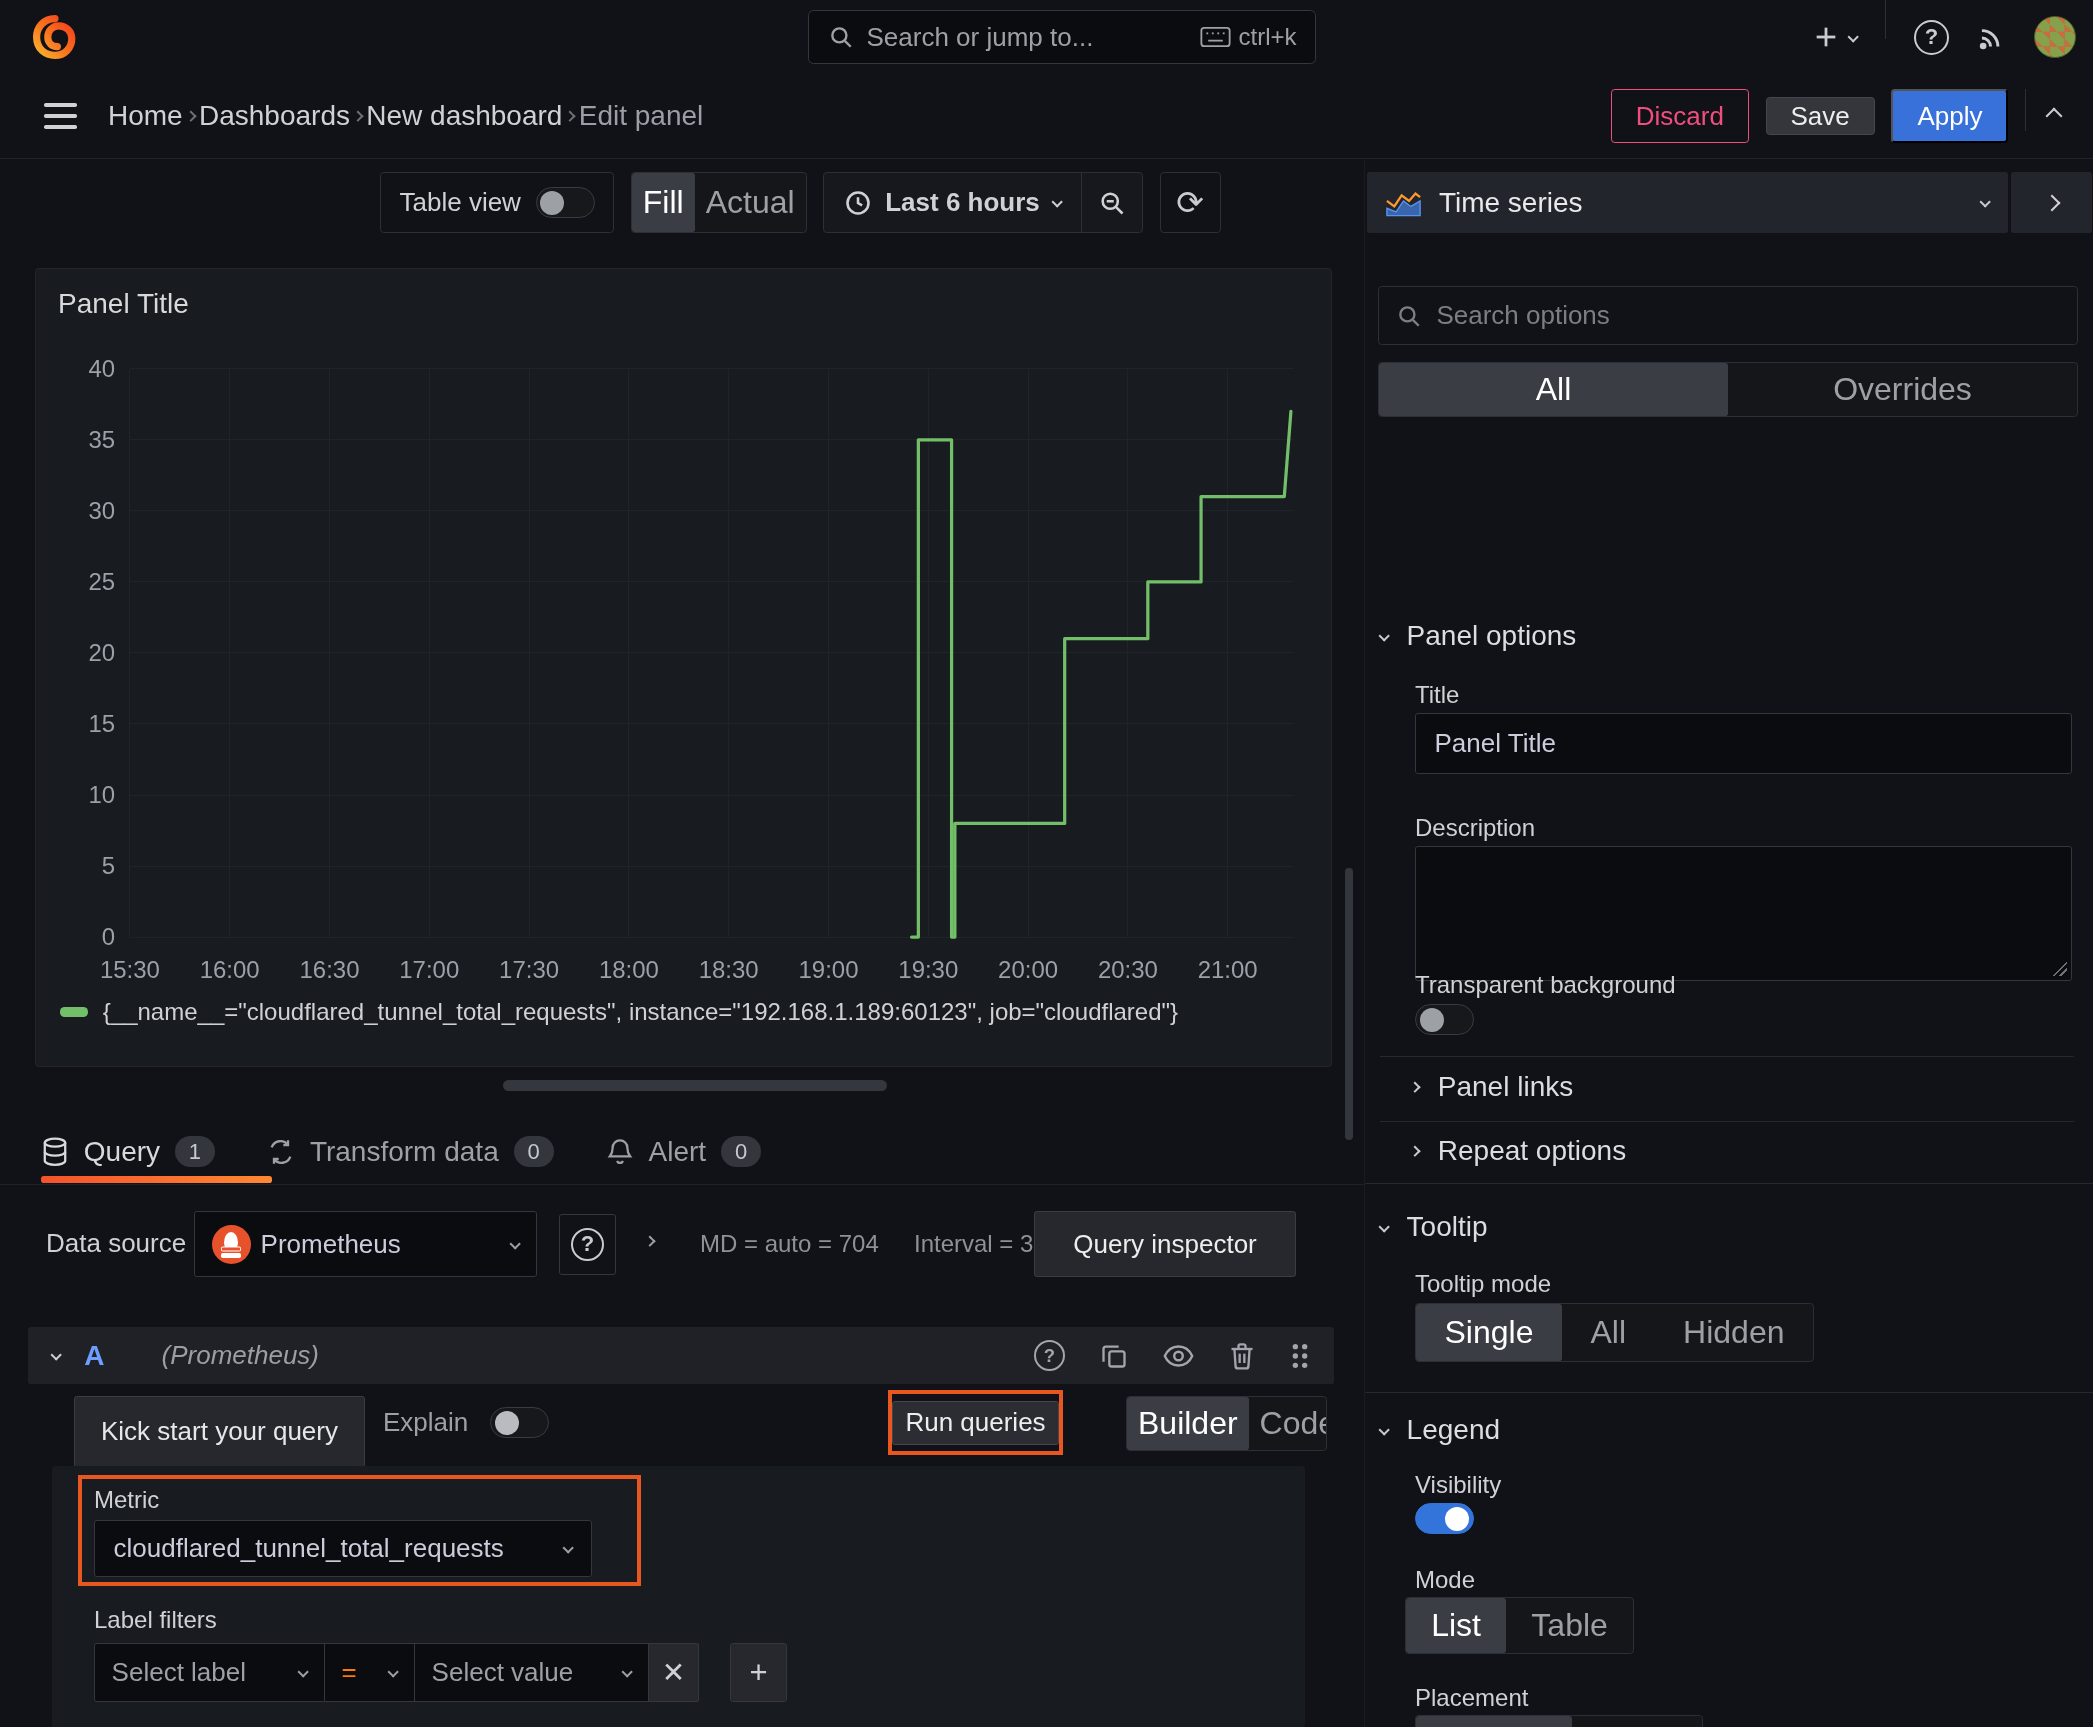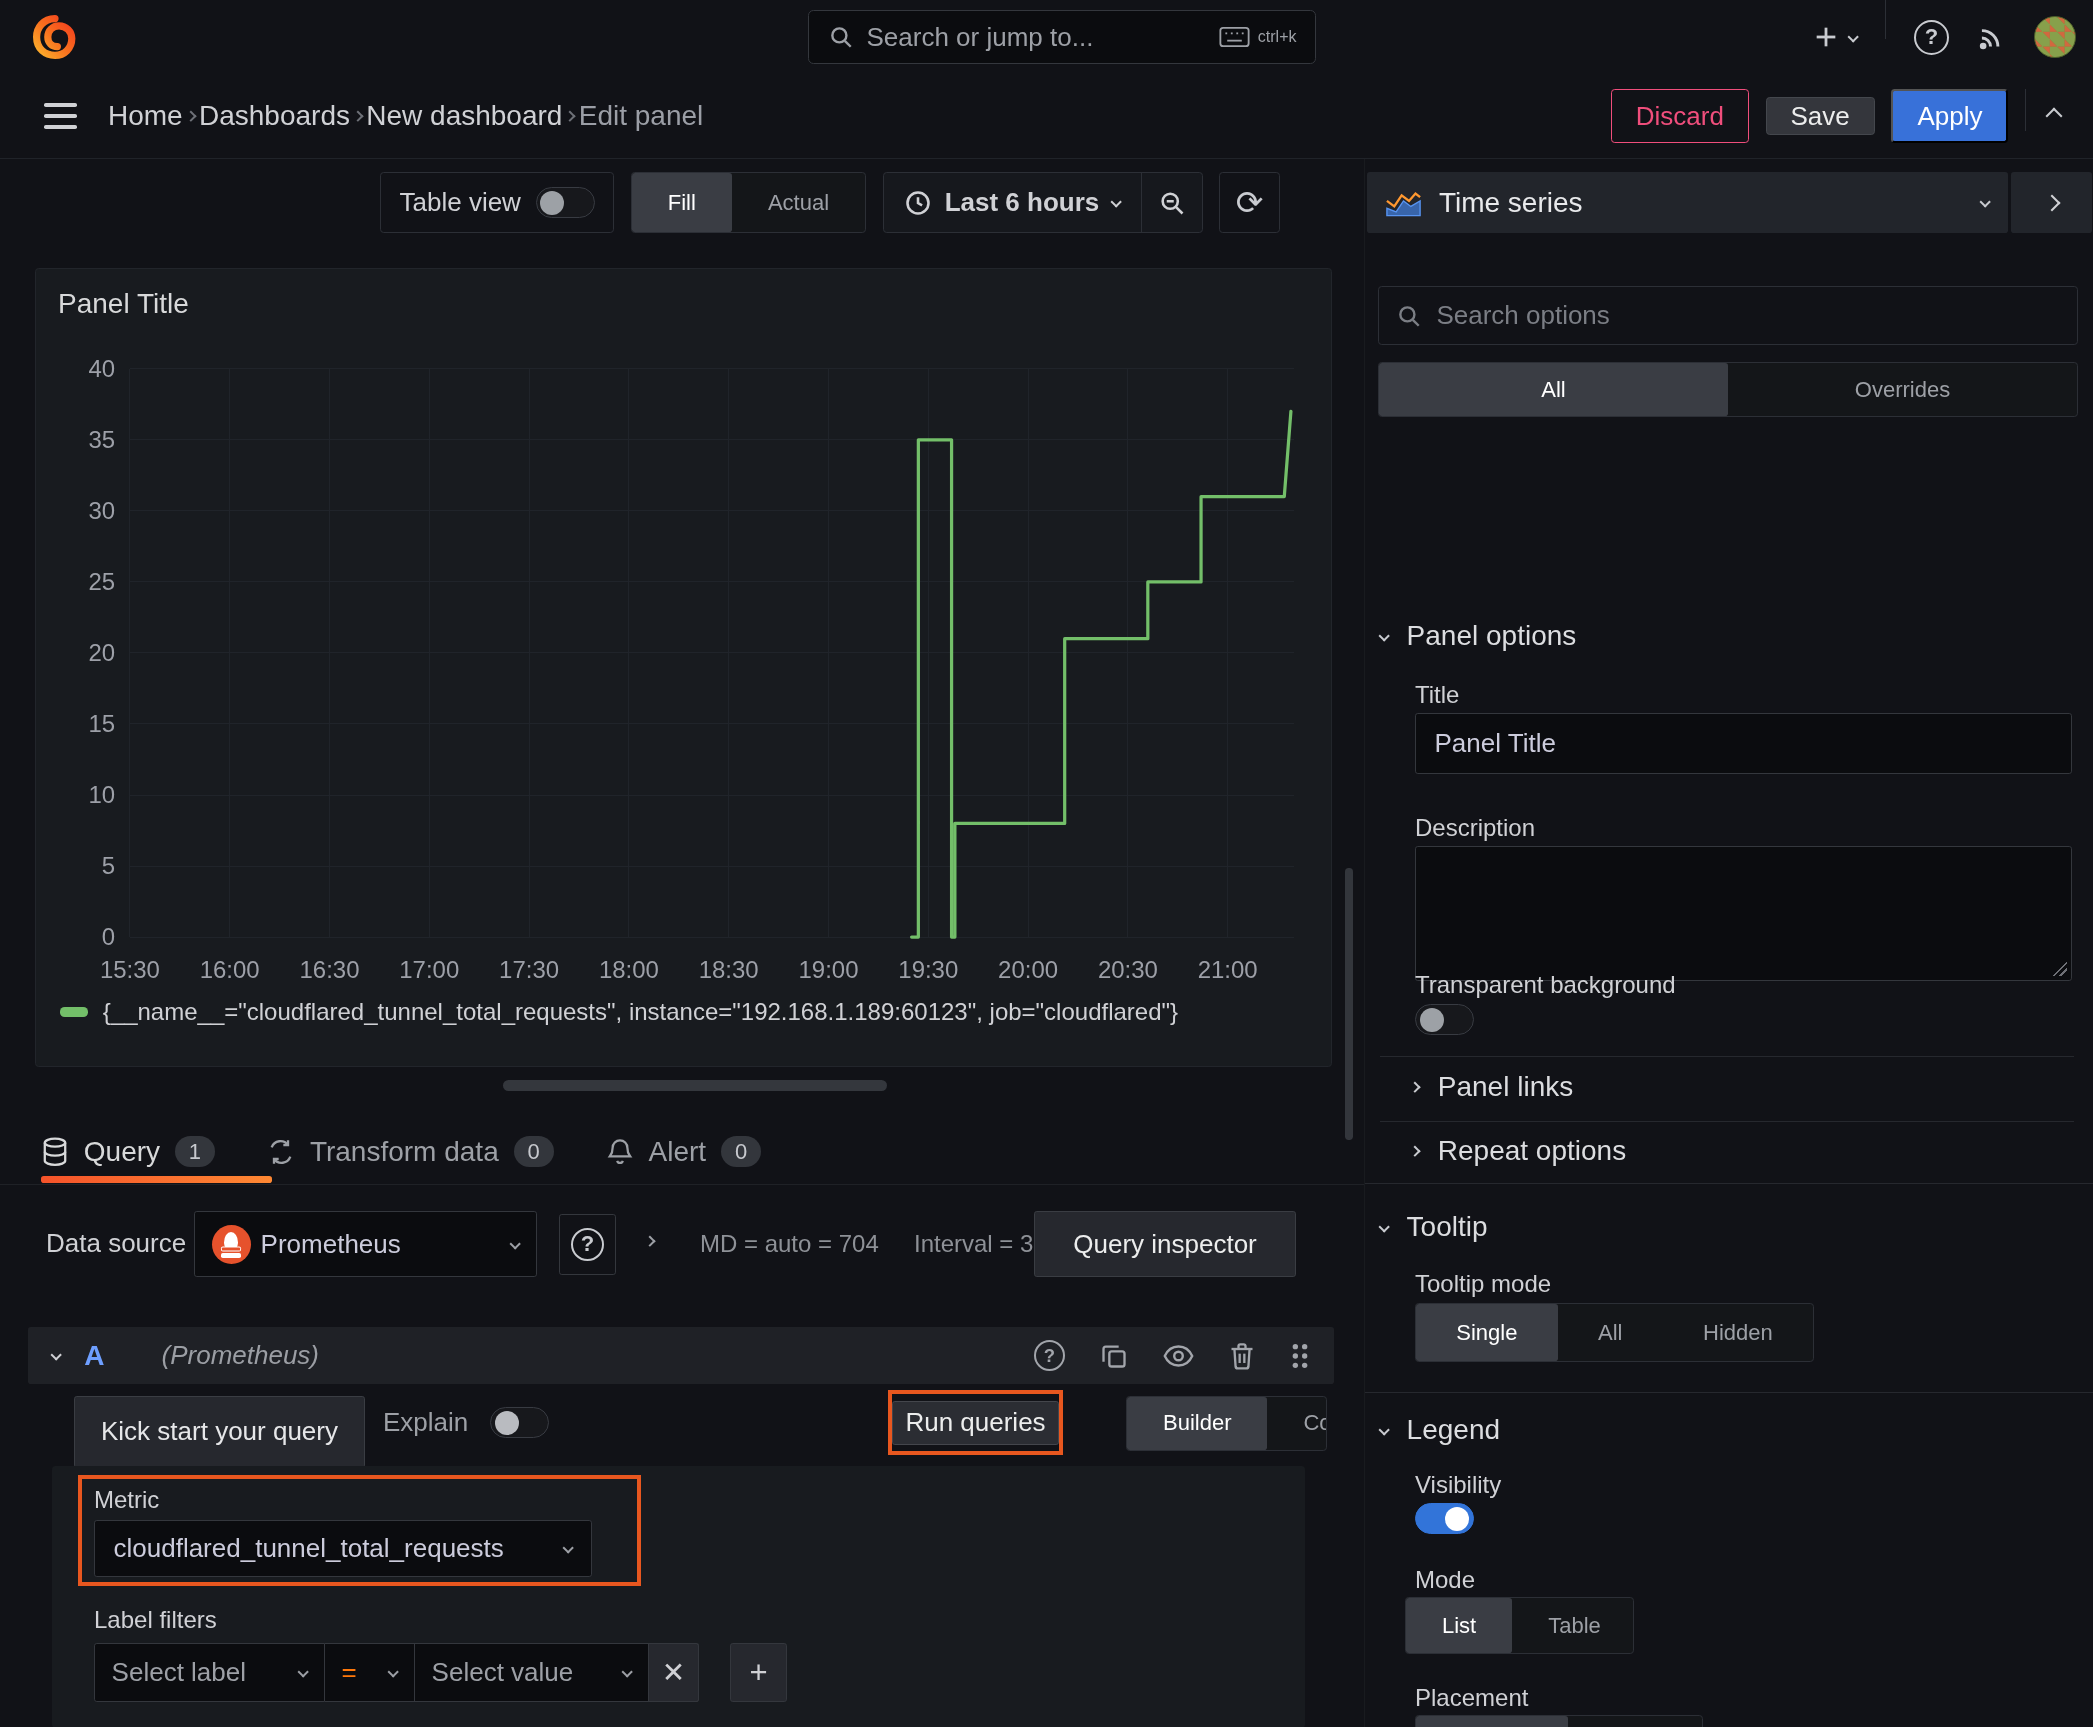--- a/index.html
+++ b/index.html
@@ -12,34 +12,34 @@
   .chev.down{transform:rotate(45deg)}
   .chev.right{transform:rotate(-45deg)}
   .chev.up{transform:rotate(225deg)}
   .chev.sm{width:8.3px;height:8.3px;border-width:2.3px}
   .vdiv{width:0.9px;background:#2c2f36;align-self:stretch}
   .toggle{width:59px;height:31px;border-radius:15.7px;background:#17181c;border:0.9px solid #383b42;position:relative;flex:none}
   .toggle .knob{position:absolute;top:2.8px;left:3.7px;width:24px;height:24px;border-radius:50%;background:#9da1a6}
   .toggle.on{background:#3274d9;border-color:#3274d9}
   .toggle.on .knob{left:auto;right:3.7px;background:#fff}
   .seg{display:flex;align-items:stretch;background:#141619;border:0.9px solid #2c2f36;border-radius:3.7px;overflow:hidden}
-  .seg-btn{display:flex;align-items:center;justify-content:center;padding:0 36px;font-size:22px;color:#9da0a6;flex:1 1 auto;border-radius:2.8px;white-space:nowrap}
+  .seg-btn{display:flex;align-items:center;justify-content:center;padding:0 11px;font-size:32px;color:#9da0a6;flex:1 1 auto;border-radius:2.8px;white-space:nowrap}
   .seg-btn.on{background:#3a3d44;color:#fff}
   .btn{display:inline-flex;align-items:center;justify-content:center;border-radius:3.7px;font-size:26px;white-space:nowrap}
   .btn.gray{background:#34363c;color:#eceded;border:0.9px solid #44474d}
   .input-like{background:#0b0c0f;border:0.9px solid #34373d;border-radius:2.8px;display:flex;align-items:center;font-size:26px;color:#ccccdc}
   .label{font-size:24px;color:#d0d1d5}
   .abs{position:absolute}
   svg{display:block}
 
   
   .topbar{position:absolute;left:0;top:0;width:2093px;height:74px;background:#111217;display:flex;align-items:center}
   .searchbox{position:absolute;left:808px;top:10px;width:508px;height:54px;background:#0b0c0f;border:0.9px solid #34373d;border-radius:5.5px;display:flex;align-items:center;padding:0 18.5px;gap:13px;color:#9da0a6}
   .searchbox .ph{font-size:26px;color:#9da0a6;flex:1}
-  .kbd{display:flex;align-items:center;gap:7.4px;font-size:16px;color:#9da0a6}
+  .kbd{display:flex;align-items:center;gap:7.4px;font-size:24px;color:#9da0a6}
   .topbar-right{position:absolute;right:16.6px;top:0;height:74px;display:flex;align-items:center;gap:28px;color:#c9cbd0}
   .avatar{width:42px;height:42px;border-radius:50%;overflow:hidden;background-color:#6b8f3a;background-image:linear-gradient(45deg,#d2683f 25%,transparent 25% 75%,#d2683f 75%),linear-gradient(45deg,transparent 25%,#87a04b 25% 75%,transparent 75%);background-size:14.8px 14.8px;border:1.8px solid #4c5d2a}
 
   
   .bcrow{position:absolute;left:0;top:74px;width:2093px;height:85px;border-bottom:0.9px solid #202329;display:flex;align-items:center}
   .burger{margin-left:44px;width:33px;display:flex;flex-direction:column;gap:7.4px}
   .burger i{height:3.7px;background:#d0d1d5;border-radius:1.8px}
   .crumbs{margin-left:31px;display:flex;align-items:center;gap:4px;font-size:28px}
   .crumb{color:#d0d1d5}
   .crumb.current{color:#9b9ea6}

